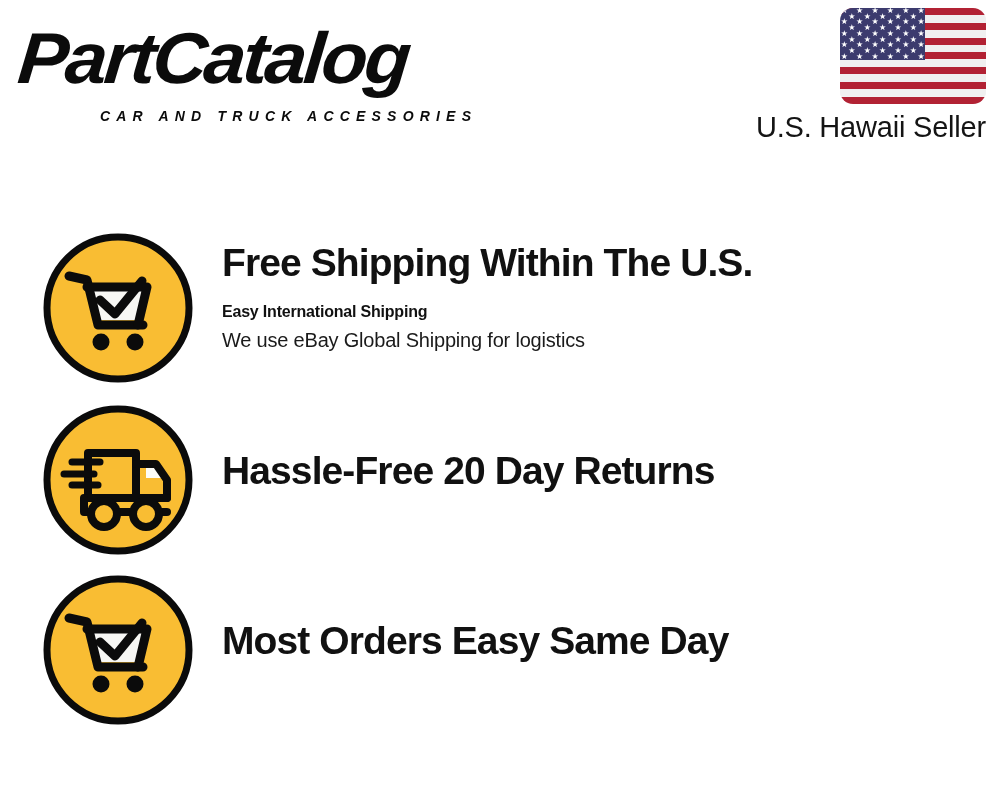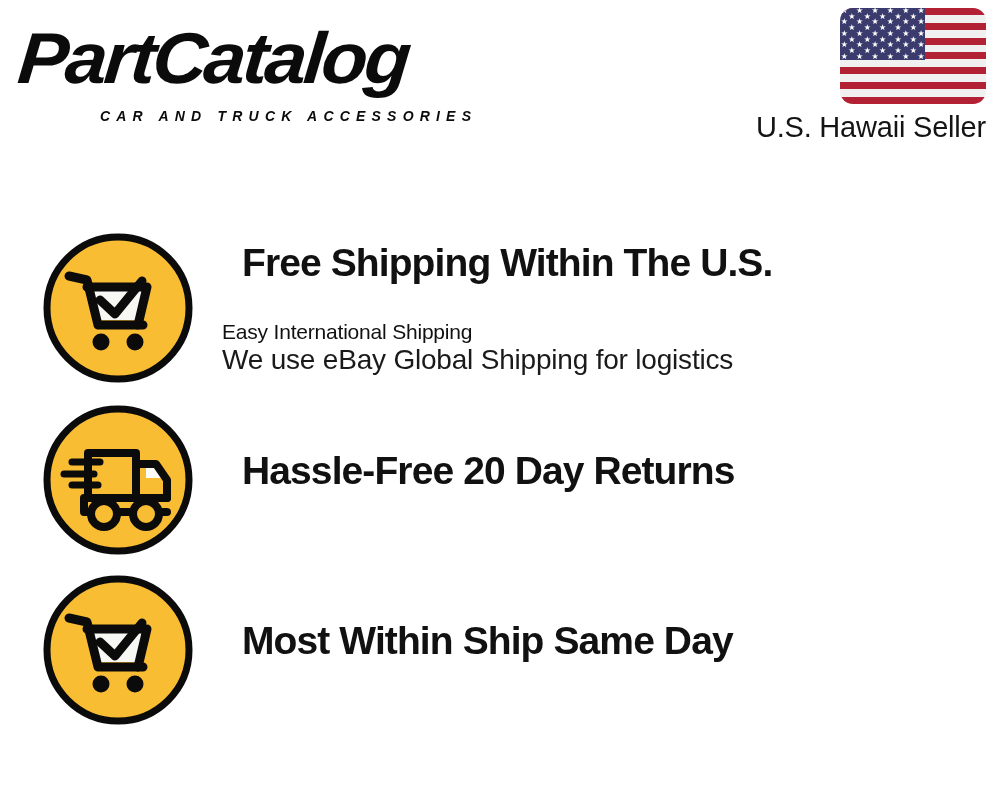--- a/index.html
+++ b/index.html
@@ -95,45 +95,44 @@
   .feature-text { position:absolute; left:222px; top:0; width:760px; }
 
   .f-title {
     font-family:"Liberation Sans", sans-serif;
     font-weight:700;
     font-size:39px;
     line-height:46px;
     letter-spacing:-0.9px;
     color:#111111;
     white-space:nowrap;
-    margin-left:20px;
   }
   .f-sub {
     font-family:"Liberation Sans", sans-serif;
     font-weight:400;
     font-size:23px;
     line-height:30px;
     letter-spacing:-0.2px;
     color:#1a1a1a;
     white-space:nowrap;
   }
   .f-sub2-title {
-    margin-top:32px;
+    margin-top:12px;
+    font-family:"Liberation Sans", sans-serif;
+    font-weight:700;
+    font-size:16px;
+    line-height:27px;
+    letter-spacing:-0.2px;
+    color:#111111;
+    white-space:nowrap;
+  }
+  .f-sub2-text {
     font-family:"Liberation Sans", sans-serif;
     font-weight:400;
-    font-size:21px;
-    line-height:27px;
-    letter-spacing:-0.2px;
-    color:#111111;
-    white-space:nowrap;
-  }
-  .f-sub2-text {
-    font-family:"Liberation Sans", sans-serif;
-    font-weight:400;
-    font-size:28px;
+    font-size:20px;
     line-height:30px;
     letter-spacing:-0.2px;
     color:#1a1a1a;
     white-space:nowrap;
   }
 
   .r1 .feature-text { top:8px; }
   .r2 .feature-text { top:44px; }
   .r3 .feature-text { top:44px; }
 </style>
@@ -271,17 +270,17 @@
         <circle cx="76" cy="76" r="71" fill="#f9bd33" stroke="#0b0b0b" stroke-width="7"></circle>
         <polygon points="48,54 104,54 96,88 56,88" fill="#f7f7f4"></polygon>
         <path d="M27,44 L45,48 L56,93 L101,93" fill="none" stroke="#0b0b0b" stroke-width="9" stroke-linecap="round" stroke-linejoin="round"></path>
         <path d="M45,55 L105,55 L96,93" fill="none" stroke="#0b0b0b" stroke-width="9" stroke-linecap="round" stroke-linejoin="round"></path>
         <polyline points="58,68 73,82 100,49" fill="none" stroke="#0b0b0b" stroke-width="9" stroke-linecap="round" stroke-linejoin="round"></polyline>
         <circle cx="59" cy="110" r="8.5" fill="#0b0b0b"></circle>
         <circle cx="93" cy="110" r="8.5" fill="#0b0b0b"></circle>
       </svg>
     </div>
     <div class="feature-text">
-      <div class="f-title">Most Within Ship Same Day</div>
+      <div class="f-title">Most Orders Easy Same Day</div>
     </div>
   </div>
 
 </div>
 
 </body></html>

